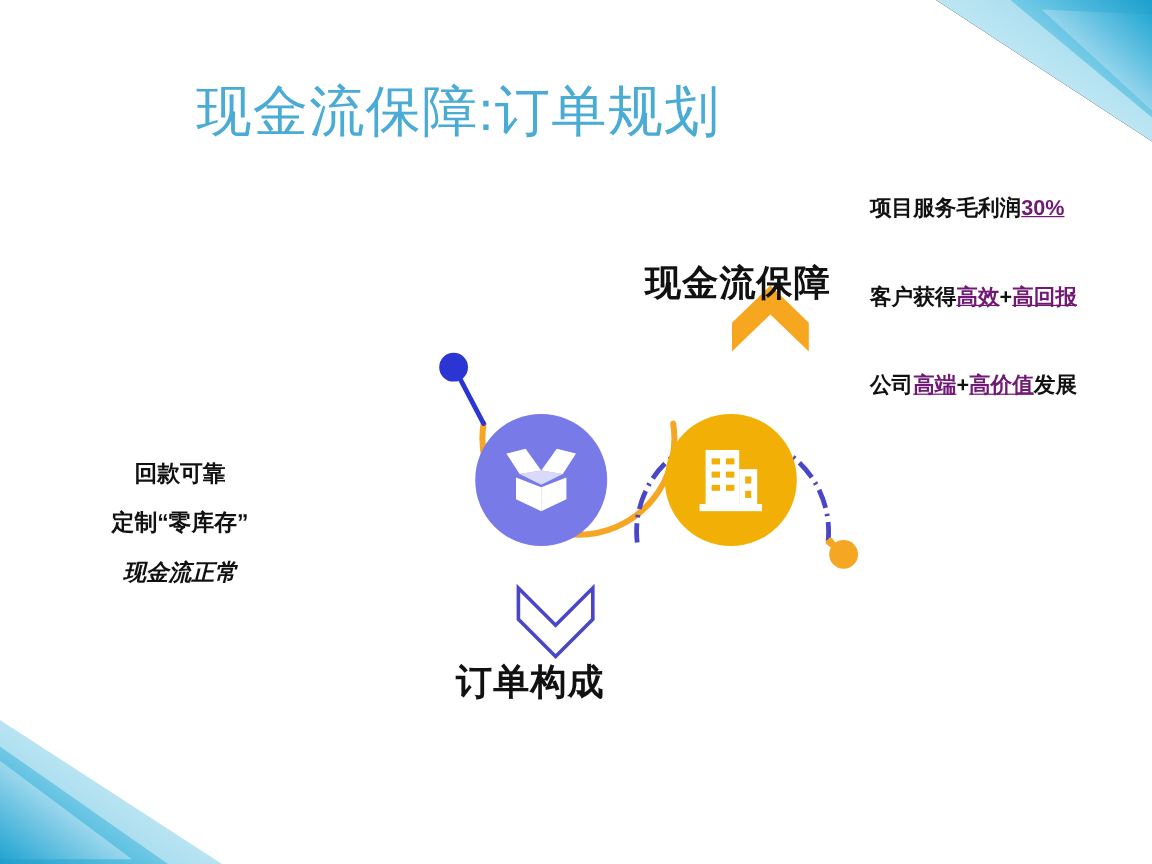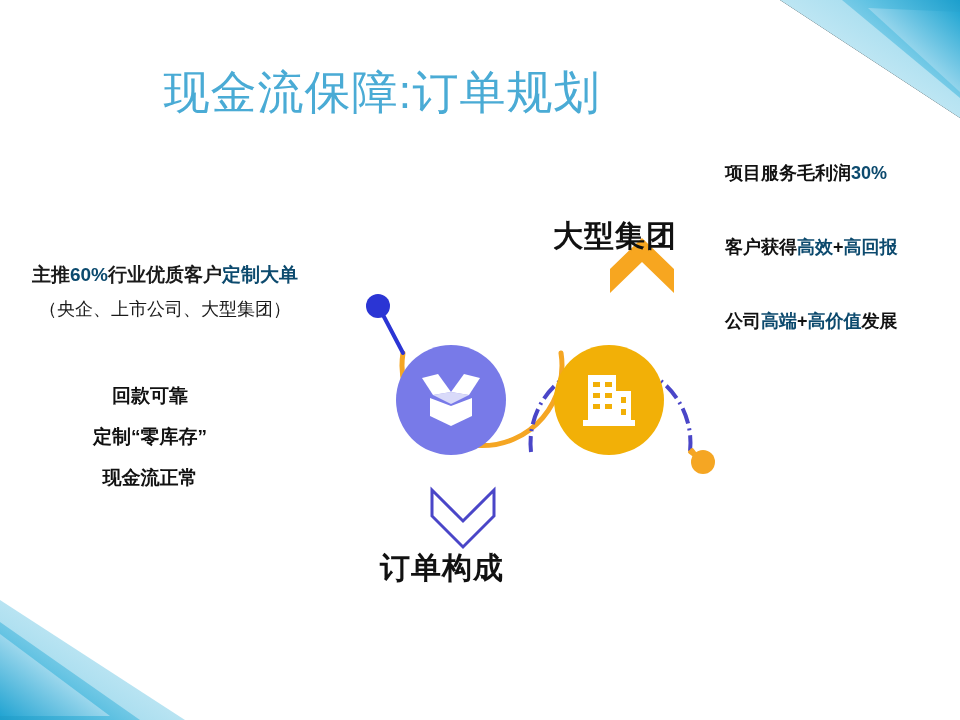--- a/index.html
+++ b/index.html
@@ -64,39 +64,39 @@
     text-align:center;
   }
   #left-bullets .bullet {
     font-size:19px;
     font-weight:bold;
     color:#111111;
     line-height:1.0;
     margin-bottom:22px;
     white-space:nowrap;
   }
-  #left-bullets .bullet:last-child { margin-bottom:0; }
+  #left-bullets .bullet:last-child { margin-bottom:0;font-style:italic; }
 
   
   #right-block {
     position:absolute;
     left:725px; top:164px;
     width:235px;
   }
   #right-block .r-line {
     font-size:18px;
     font-weight:bold;
     color:#111111;
     white-space:nowrap;
     margin-bottom:54px;
     line-height:1.1;
   }
   #right-block .r-line:last-child { margin-bottom:12px; }
 
-  .hl-red { color:#0c4a6e; }
+  .hl-red { color:#701a75;text-decoration:underline; }
   .plus-black { color:#111111; }
 
   
   #diagram {
     position:absolute;
     left:320px; top:200px;
     width:420px; height:400px;
   }
 
   #label-profit {
@@ -181,26 +181,20 @@
         <stop offset="100%" stop-color="#86d0e8"></stop>
       </linearGradient>
     </defs>
     <polygon points="0,150 0,30 185,150" fill="url(#gbl3)"></polygon>
     <polygon points="0,150 0,52 140,150" fill="url(#gbl2)"></polygon>
     <polygon points="0,146 0,64 110,146" fill="url(#gbl1)"></polygon>
   </svg>
 
   <div id="title">现金流保障:订单规划</div>
 
-  <div id="left-block">
-    <div id="left-headline">
-      <span>主推</span><span class="hl-red">60%</span><span>行业优质客户</span><span class="hl-red">定制大单</span>
-    </div>
-    <div id="left-subline">（央企、上市公司、大型集团）</div>
-  </div>
 
   <div id="left-bullets">
     <div class="bullet">回款可靠</div>
     <div class="bullet">定制“零库存”</div>
     <div class="bullet">现金流正常</div>
   </div>
 
   <div id="right-block">
     <div class="r-line">
       <span>项目服务毛利润</span><span class="hl-red">30%</span>
@@ -266,16 +260,16 @@
         <rect x="27" y="24" width="7" height="5" fill="#f2b007"></rect>
         <rect x="15" y="35" width="7" height="5" fill="#f2b007"></rect>
         <rect x="27" y="35" width="7" height="5" fill="#f2b007"></rect>
 
         <rect x="43" y="28" width="5" height="6" fill="#f2b007"></rect>
         <rect x="43" y="40" width="5" height="6" fill="#f2b007"></rect>
       </svg>
     </div>
   </div>
 
-  <div id="label-profit">大型集团</div>
+  <div id="label-profit">现金流保障</div>
   <div id="label-compose">订单构成</div>
 
 </div>
 
 </body></html>

